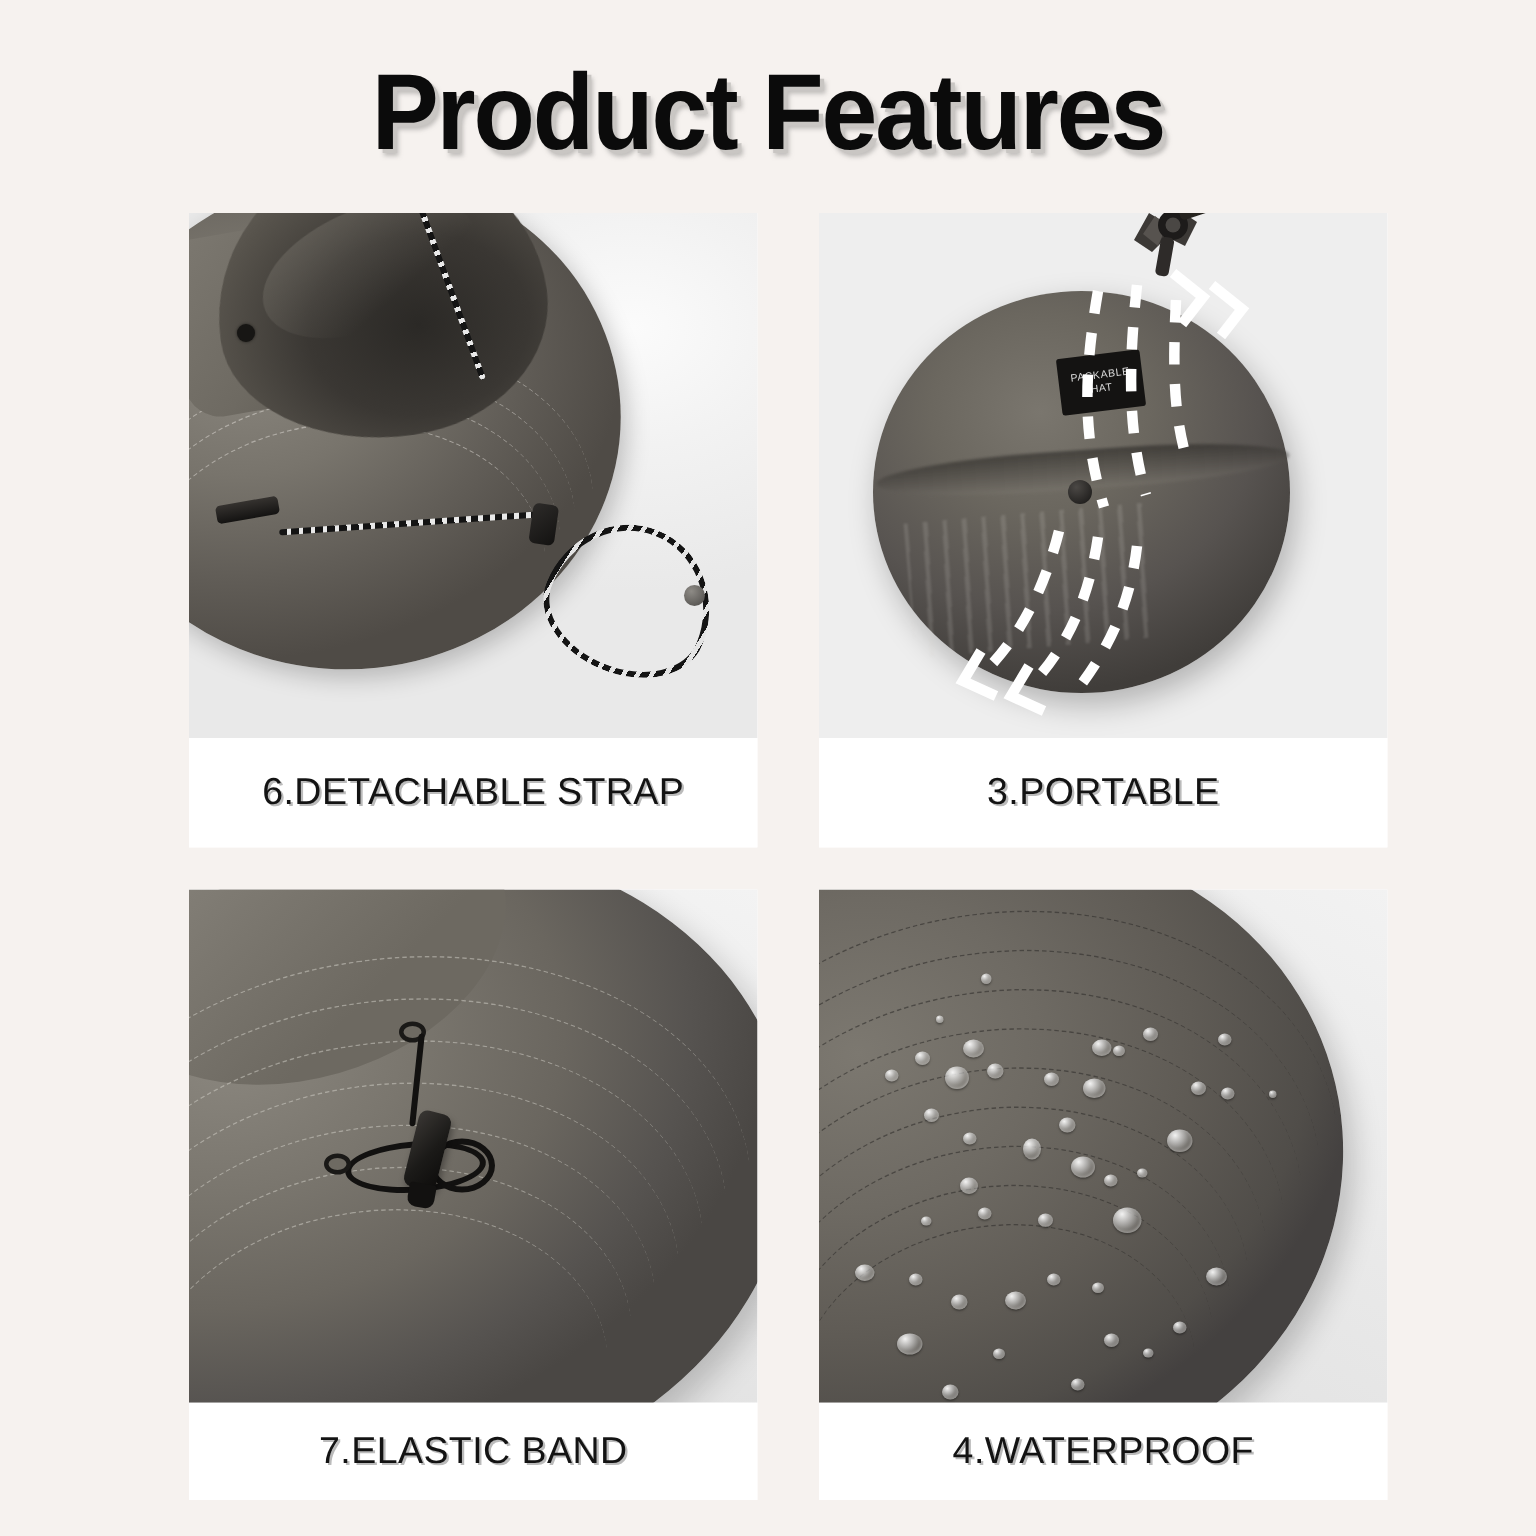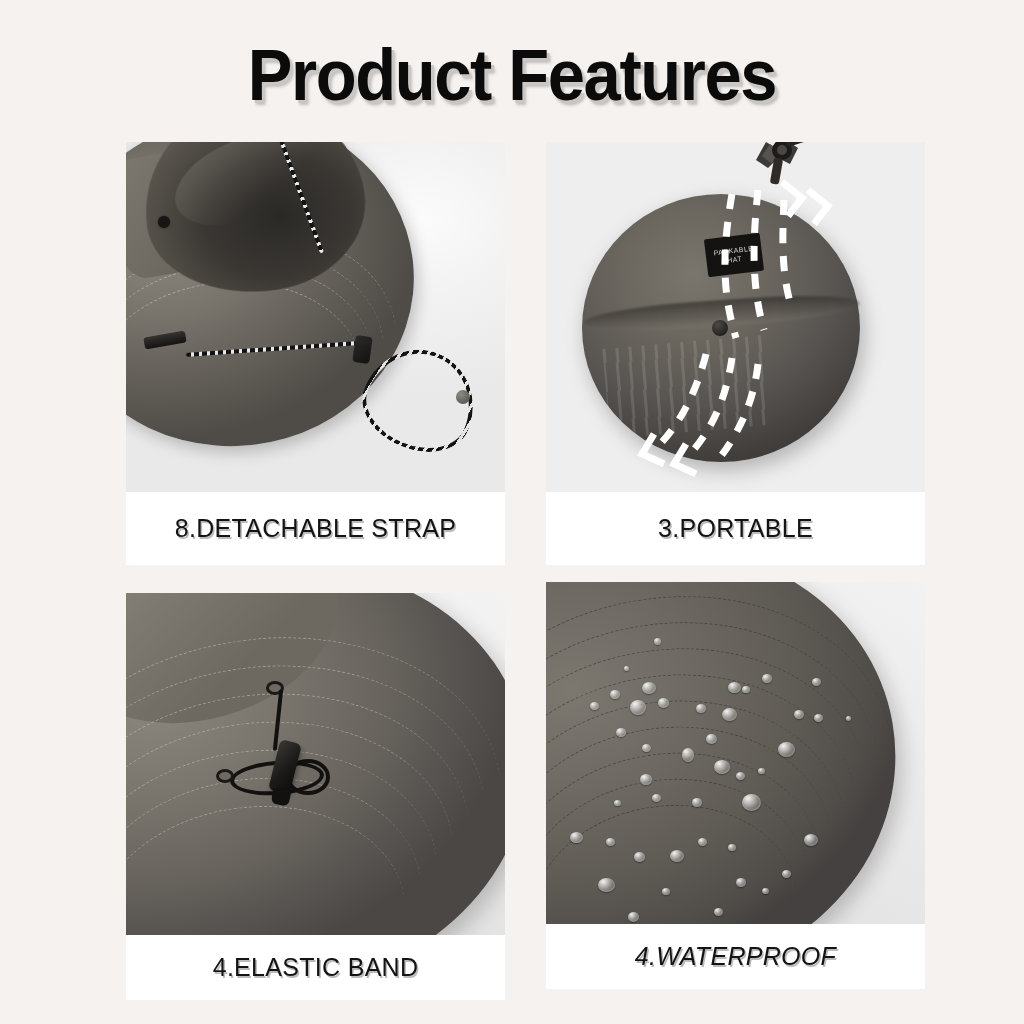--- a/index.html
+++ b/index.html
@@ -46,21 +46,21 @@
 
   .card {
     position: absolute;
     width: 379px;
     background: #ffffff;
     overflow: hidden;
   }
   .card-r1c1 { left: 0;     top: 0;   height: 423px; }
   .card-r1c2 { left: 420px; top: 0;   height: 423px; }
   .card-r2c1 { left: 0;     top: 451px; height: 407px; }
-  .card-r2c2 { left: 420px; top: 440px; height: 407px; font-style: italic; }
+  .card-r2c2 { left: 420px; top: 451px; height: 407px; }
 
   .photo {
     position: relative;
     width: 100%;
     overflow: hidden;
     background: #ededed;
   }
   .card-r1c1 .photo, .card-r1c2 .photo { height: 350px; }
   .card-r2c1 .photo, .card-r2c2 .photo { height: 342px; }
 
@@ -374,21 +374,21 @@
         <div class="p1-crown-fold"></div>
       </div>
       <div class="p1-eyelet"></div>
       <div class="p1-clip"></div>
       <div class="p1-cord p1-cord-a"></div>
       <div class="p1-cord p1-cord-b"></div>
       <div class="p1-lock"></div>
       <div class="p1-loop"></div>
       <div class="p1-tip"></div>
     </div>
-    <div class="caption">8.DETACHABLE STRAP</div>
+    <div class="caption">6.DETACHABLE STRAP</div>
   </div>
 
   <div class="card card-r1c2">
     <div class="photo">
       <div class="p2-bg"></div>
       <div class="p2-disc"></div>
       <div class="p2-ghost"></div>
       <div class="p2-seam"></div>
       <div class="p2-snap"></div>
 
@@ -439,21 +439,21 @@
       <div class="p3-arc" style="left:-44px;top:186px;width:340px;height:244px;"></div>
       <div class="p3-arc" style="left:-32px;top:214px;width:312px;height:226px;"></div>
       <div class="p3-eyelet1"></div>
       <div class="p3-cord-v"></div>
       <div class="p3-cordloop"></div>
       <div class="p3-cordloop2"></div>
       <div class="p3-eyelet2"></div>
       <div class="p3-toggle"></div>
       <div class="p3-tip"></div>
     </div>
-    <div class="caption">4.ELASTIC BAND</div>
+    <div class="caption">7.ELASTIC BAND</div>
   </div>
 
   <div class="card card-r2c2">
     <div class="photo">
       <div class="p4-bg"></div>
       <div class="p4-brim"></div>
 
       <div class="p4-arc" style="left:-112px;top:16px;width:460px;height:352px;"></div>
       <div class="p4-arc" style="left:-100px;top:42px;width:436px;height:334px;"></div>
       <div class="p4-arc" style="left:-88px;top:68px;width:412px;height:316px;"></div>

